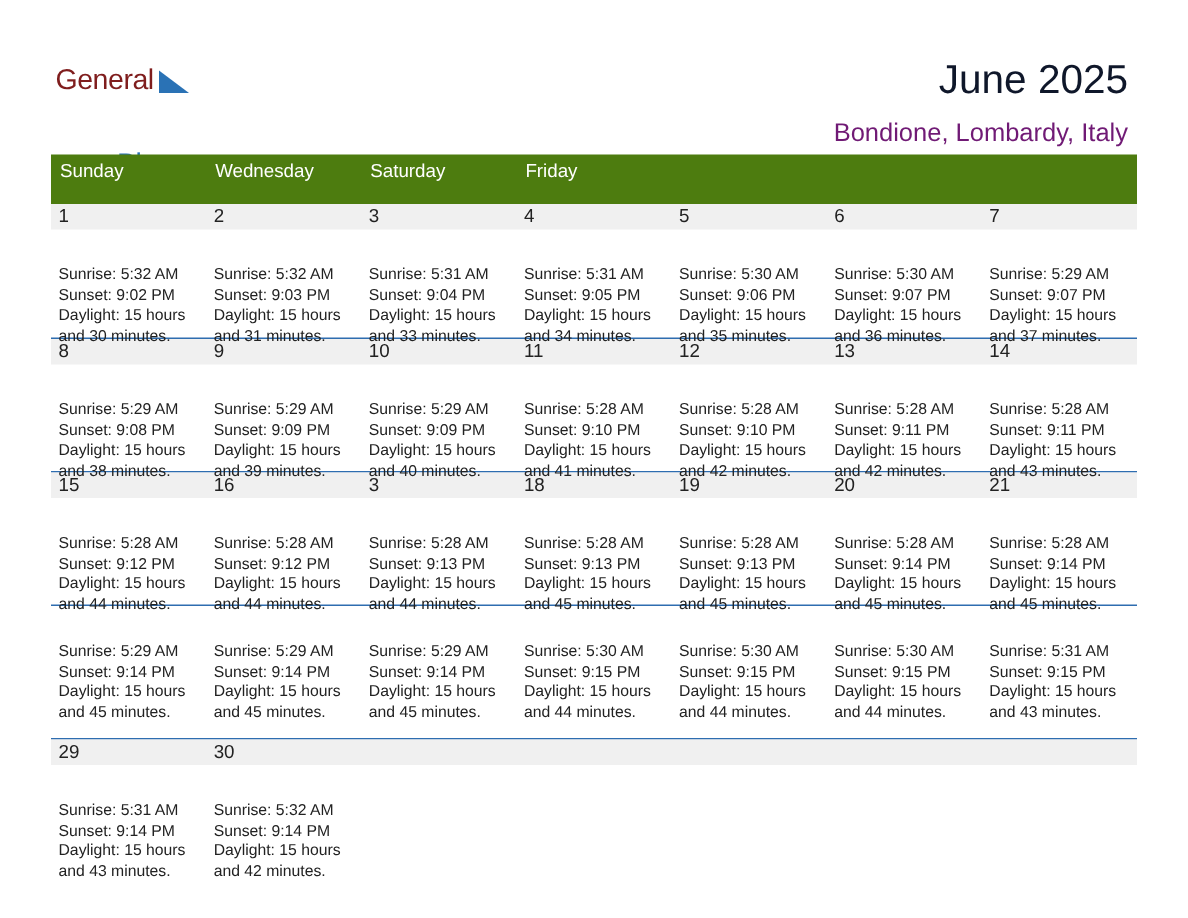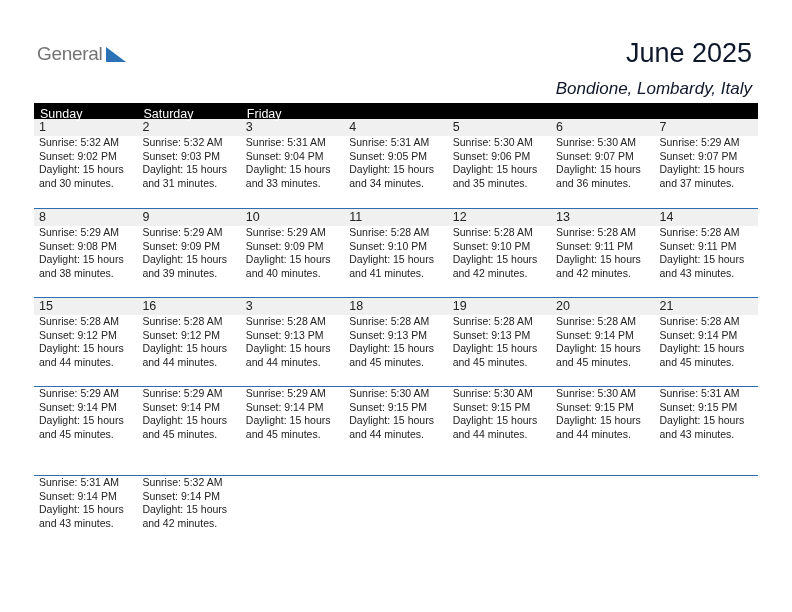--- a/index.html
+++ b/index.html
@@ -1,49 +1,50 @@
 <!DOCTYPE html>
 <html><head>
 <meta charset="utf-8">
 <style>
   html, body { margin: 0; padding: 0; background: #ffffff; }
   body { width: 792px; height: 612px; position: relative; overflow: hidden;
          font-family: "Liberation Sans", "DejaVu Sans", sans-serif; color: #222; }
   .logo { position: absolute; left: 37px; top: 43px; width: 100px; height: 40px; }
-  .logo .general { position: absolute; left: 0; top: 0; font-size: 19px; color: #737373; letter-spacing: -0.3px; text-align: center; }
+  .logo .general { position: absolute; left: 0; top: 0; font-size: 19px; color: #7f1d1d; letter-spacing: -0.3px; text-align: center; }
   .logo .blue { position: absolute; left: 41px; top: 16px; font-size: 19px; color: #2a72b5; letter-spacing: -0.3px; margin-top: 40px; }
   .logo .tri { position: absolute; left: 69px; top: 4px; width: 0; height: 0;
                border-left: 20px solid #2a72b5; border-top: 15px solid transparent; }
   .title { position: absolute; right: 40px; top: 38px; font-size: 27px; color: #0f172a; }
-  .subtitle { position: absolute; right: 40px; top: 79px; font-size: 17px; color: #0f172a; font-style: italic; }
+  .subtitle { position: absolute; right: 40px; top: 79px; font-size: 17px; color: #701a75; }
   .cal { position: absolute; left: 34px; top: 103px; width: 724px; }
-  .head-row { display: flex; background: #000000; height: 16px; }
+  .head-row { display: flex; background: #4d7c0f; height: 33px; }
   .head-row div { width: 103.43px; color: #ffffff; font-size: 12.5px; line-height: 22px; padding-left: 6px; box-sizing: border-box; }
   .week { border-top: 1px solid #2e6db0; height: 89px; box-sizing: border-box; }
   .week:first-of-type { border-top: none; }
   .daynums { display: flex; background: #f0f0f0; height: 17px; }
   .daynums div { width: 103.43px; font-size: 12.5px; line-height: 17px; padding-left: 5px; box-sizing: border-box; color: #222; }
-  .days { display: flex; }
+  .days { display: flex; margin-top: 24px; }
   .day { width: 103.43px; font-size: 10.5px; line-height: 13.6px; padding-left: 5px; box-sizing: border-box; color: #222; }
 </style>
 </head>
 <body>
 
 <div class="logo">
   <span class="general">General</span>
   <span class="tri"></span>
   <span class="blue">Blue</span>
 </div>
 
 <div class="title">June 2025</div>
 <div class="subtitle">Bondione, Lombardy, Italy</div>
 
 <div class="cal">
   <div class="head-row">
     <div>Sunday</div>
+    <div>Wednesday</div>
     <div>Saturday</div>
     <div>Friday</div>
   </div>
   <div id="weeks">
       <div class="week">
         <div class="daynums">
           <div>1</div>
           <div>2</div>
           <div>3</div>
           <div>4</div>
@@ -246,20 +247,29 @@
           </div>
           <div class="day">
             <div>Sunrise: 5:31 AM</div>
             <div>Sunset: 9:15 PM</div>
             <div>Daylight: 15 hours</div>
             <div>and 43 minutes.</div>
           </div>
         </div>
       </div>
       <div class="week">
+        <div class="daynums">
+          <div>29</div>
+          <div>30</div>
+          <div></div>
+          <div></div>
+          <div></div>
+          <div></div>
+          <div></div>
+        </div>
         <div class="days">
           <div class="day">
             <div>Sunrise: 5:31 AM</div>
             <div>Sunset: 9:14 PM</div>
             <div>Daylight: 15 hours</div>
             <div>and 43 minutes.</div>
           </div>
           <div class="day">
             <div>Sunrise: 5:32 AM</div>
             <div>Sunset: 9:14 PM</div>

